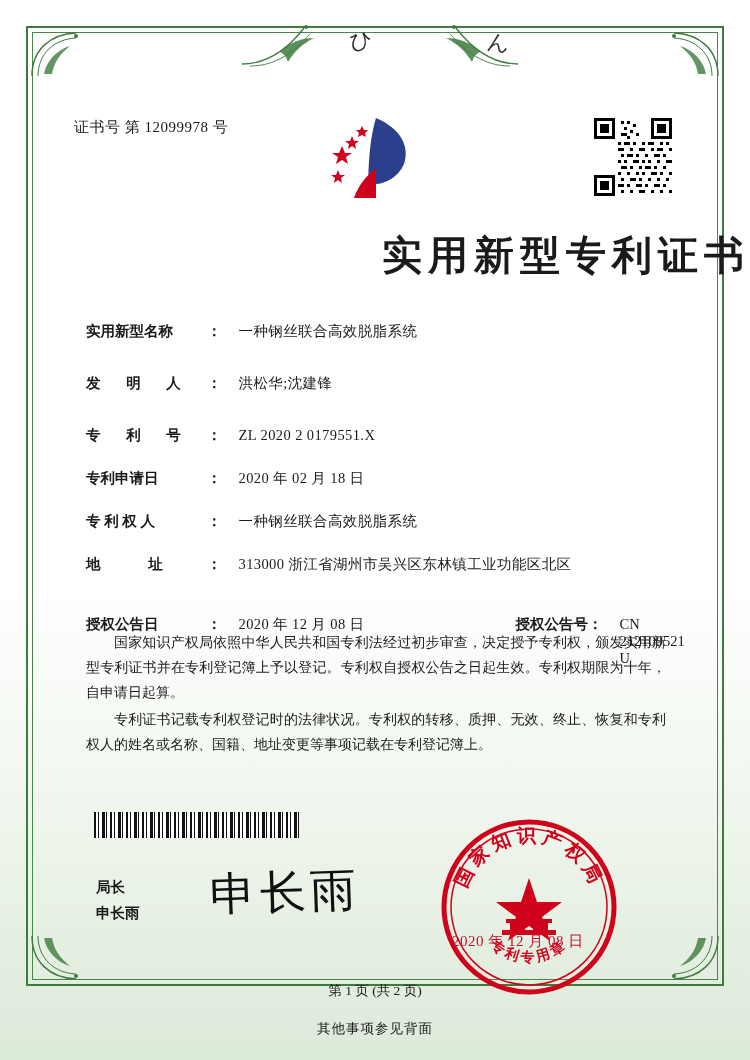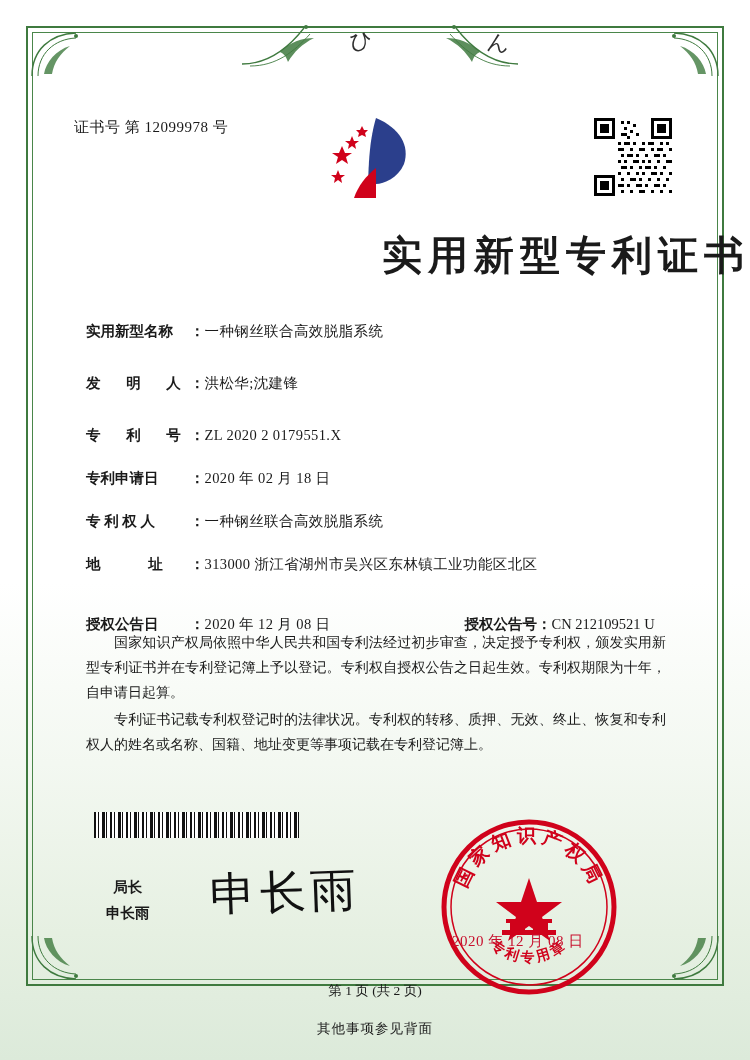--- a/index.html
+++ b/index.html
@@ -102,20 +102,21 @@
   .fields {
     position: absolute;
     left: 86px; top: 322px;
     width: 580px;
   }
   .field {
     display: flex;
     align-items: baseline;
     margin-bottom: 24px;
     font-size: 14.5px;
+    gap: 17px;
   }
   .field .lbl {
     width: 104px;
     flex: 0 0 104px;
     font-weight: bold;
     letter-spacing: 0px;
     white-space: nowrap;
   }
   .field .lbl.sp { letter-spacing: 11px; margin-top: 9px; }
   .field .lbl.sp2 { letter-spacing: 22px; }
@@ -153,25 +154,24 @@
       #111 0px, #111 2px, #fff 2px, #fff 4px,
       #111 4px, #111 5px, #fff 5px, #fff 8px,
       #111 8px, #111 11px, #fff 11px, #fff 12px,
       #111 12px, #111 13px, #fff 13px, #fff 16px
     );
   }
 
   
   .sig-labels {
     position: absolute;
-    left: 106px; top: 874px;
+    left: 96px; top: 874px;
     font-size: 14.5px;
     font-weight: bold;
     line-height: 26px;
-    text-align: center;
   }
   .sig-hand {
     position: absolute;
     left: 210px; top: 862px;
     font-size: 46px;
     font-family: "Liberation Serif", serif;
     letter-spacing: 4px;
     color: #111;
     transform: rotate(-2deg);
   }

